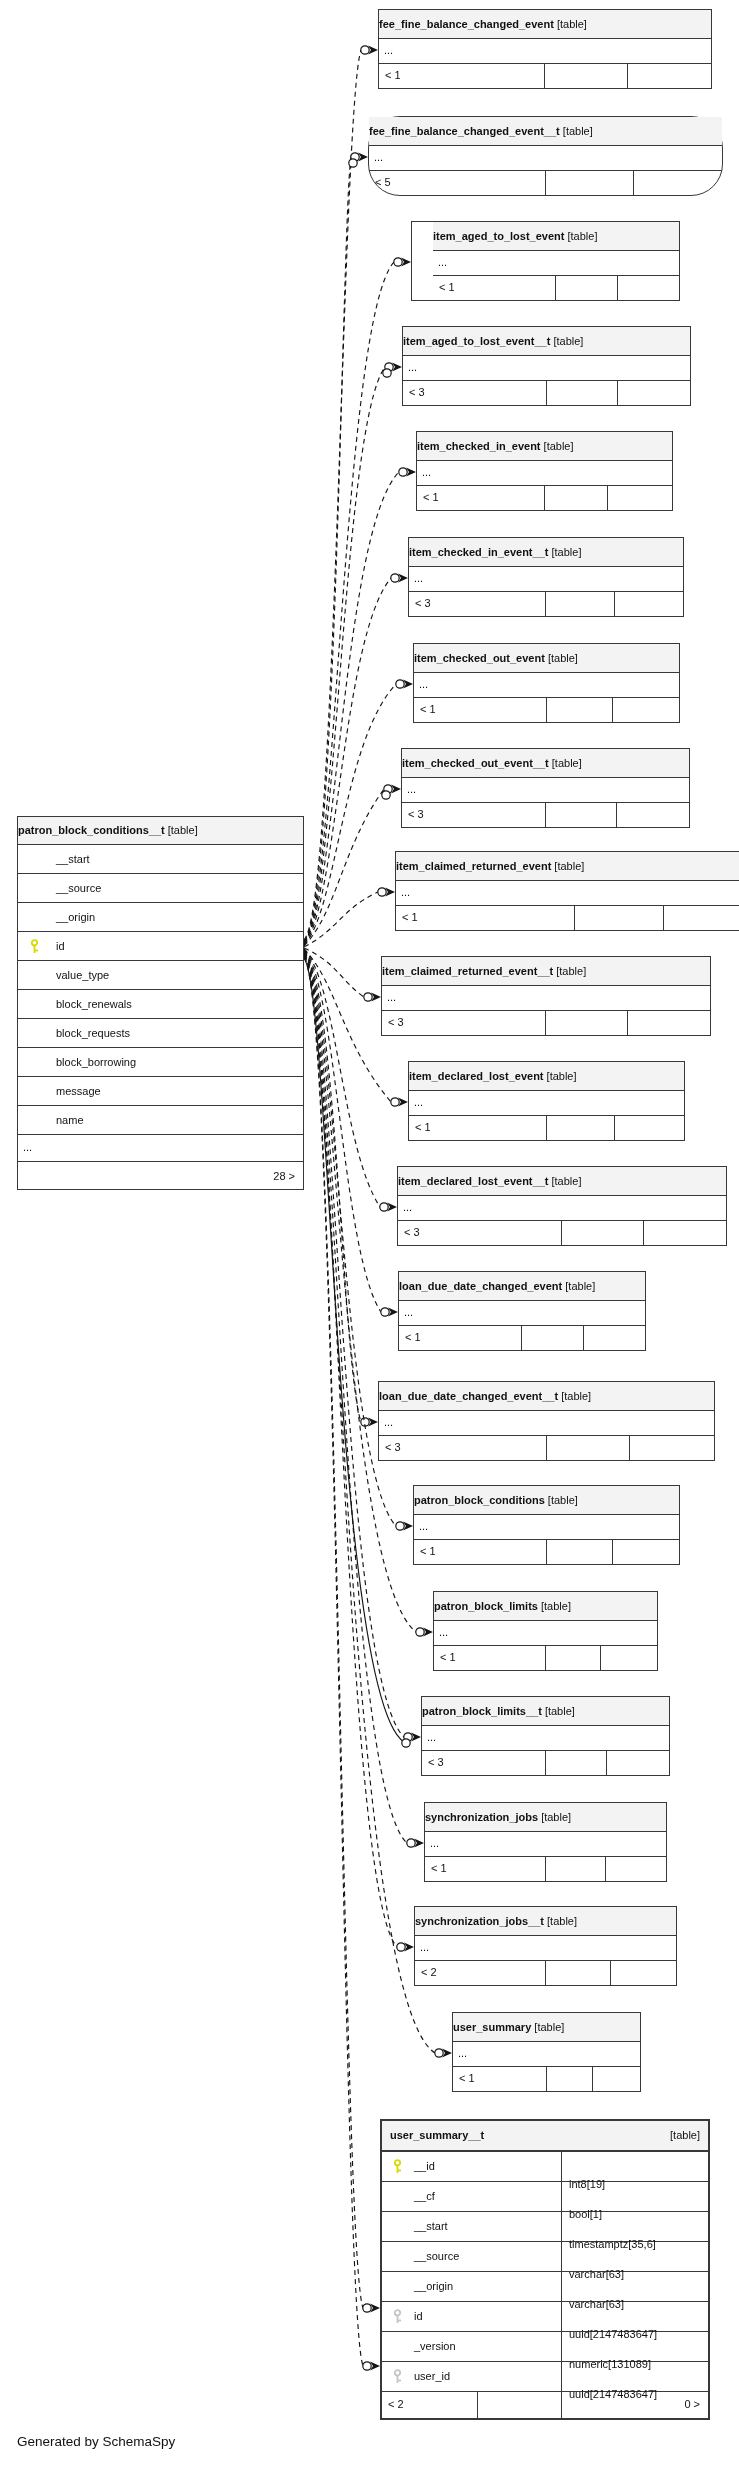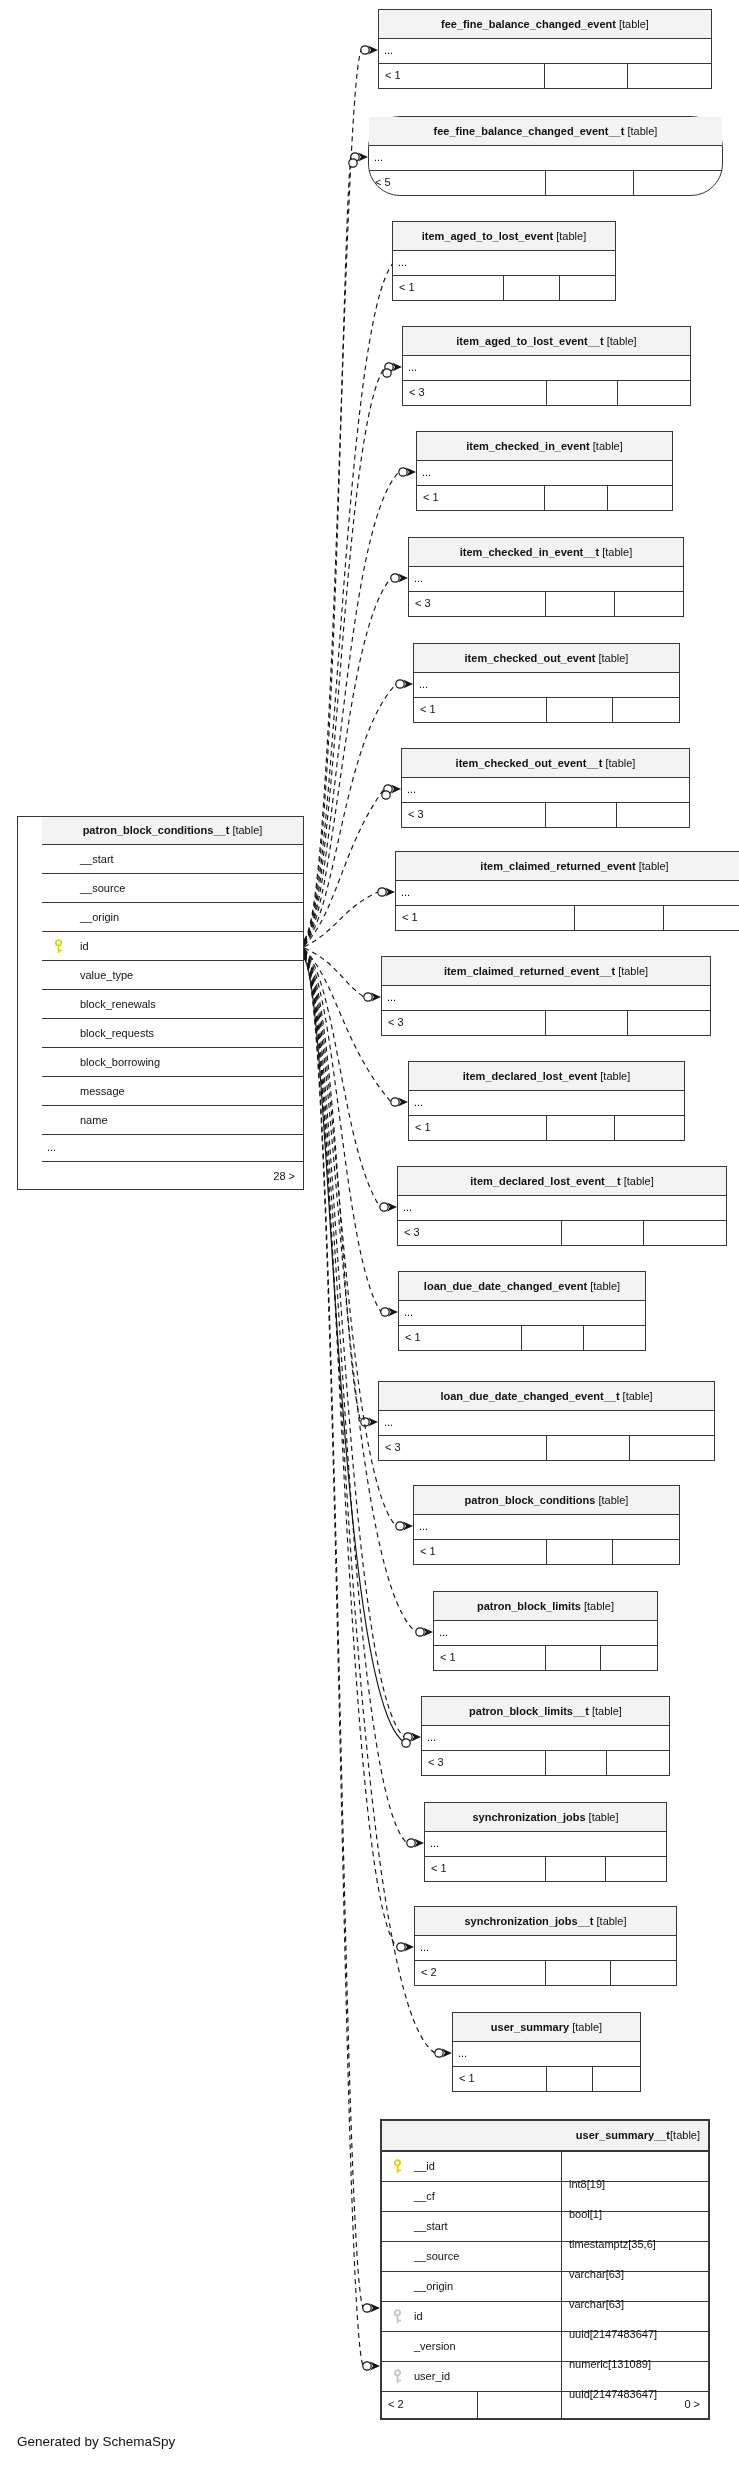--- a/index.html
+++ b/index.html
@@ -1,41 +1,41 @@
 <!DOCTYPE html>
 <html><head>
 <meta charset="utf-8">
 <style>
   html,body{margin:0;padding:0;background:#fff;}
   #canvas{position:relative;width:739px;height:2465px;background:#fff;
           font-family:"Liberation Sans",sans-serif;color:#111;overflow:hidden;}
   svg#edges{position:absolute;left:0;top:0;z-index:1;}
   .tbl{position:absolute;z-index:2;background:#fff;border:1.6px solid #383838;box-sizing:border-box;font-size:11px;}
   .tbl .hd{background:#f3f3f3;border-bottom:1.6px solid #383838;height:28px;line-height:28px;
-           text-align:center;white-space:nowrap;overflow:hidden;}
+           white-space:nowrap;overflow:hidden;}
   .tbl .hd b{font-weight:bold;}
   .tbl .hd .suffix{font-weight:normal;}
   .tbl .dots{height:24px;line-height:22px;border-bottom:1px solid #383838;padding-left:5px;}
   .tbl .cnt{height:24px;display:flex;}
   .tbl .cnt .c1{flex:0 0 50%;border-right:1px solid #383838;line-height:23px;padding-left:6px;box-sizing:border-box;}
   .tbl .cnt .c2{flex:0 0 25%;border-right:1px solid #383838;box-sizing:border-box;}
   .tbl .cnt .c3{flex:1;}
   
-  #main-tbl{border-width:1.8px;padding-left:24px;}
+  #main-tbl{border-width:1.8px;}
   #main-tbl .hd{height:27px;line-height:27px;border-bottom-width:1.8px;}
   .mrow{position:relative;height:29px;line-height:29px;border-bottom:1px solid #383838;padding-left:38px;box-sizing:border-box;}
   .mrow .keyic{position:absolute;left:10px;top:7px;}
   #main-tbl .dots{height:26px;line-height:24px;}
   #main-tbl .cnt{height:27px;border-bottom:none;align-items:center;}
   #main-tbl .cnt .mc1{flex:0 0 123px;border-right:1px solid #383838;box-sizing:border-box;}
   #main-tbl .cnt .mc2{flex:0 0 72px;border-right:1px solid #383838;box-sizing:border-box;}
   #main-tbl .cnt .mc3{flex:1;text-align:right;padding-right:8px;line-height:26px;}
   
   #detail-tbl{border-width:2.5px;}
-  #detail-tbl .hd{display:flex;justify-content:flex-end;padding:0 8px;height:29px;line-height:29px;border-bottom-width:2.5px;text-align:left;}
+  #detail-tbl .hd{display:flex;justify-content:space-between;padding:0 8px;height:29px;line-height:29px;border-bottom-width:2.5px;text-align:left;}
   .drow{display:flex;height:29px;line-height:29px;border-bottom:1px solid #383838;}
   .drow .dn{flex:0 0 180px;border-right:1px solid #383838;position:relative;padding-left:32px;box-sizing:border-box;}
   .drow .dt{flex:1;padding-left:7px;margin-top:18px;}
   .drow .keyic{position:absolute;left:9px;top:7px;}
   #detail-tbl .cnt{height:26px;}
   #detail-tbl .cnt .f1{flex:0 0 96px;border-right:1px solid #383838;line-height:25px;padding-left:6px;box-sizing:border-box;}
   #detail-tbl .cnt .f2{flex:0 0 84px;border-right:1px solid #383838;box-sizing:border-box;}
   #detail-tbl .cnt .f3{flex:1;text-align:right;padding-right:8px;line-height:25px;}
   #gen-note{position:absolute;left:17px;top:2434px;font-size:13.5px;z-index:2;}
 </style>
@@ -128,21 +128,21 @@
     </div>
     <div class="tbl" style="left: 368px; top: 116px; width: 355px; border-radius: 32px;">
       <div class="hd"><b>fee_fine_balance_changed_event__t</b><span class="suffix"> [table]</span></div>
       <div class="dots">...</div>
       <div class="cnt">
         <div class="c1">&lt; 5</div>
         <div class="c2"></div>
         <div class="c3"></div>
       </div>
     </div>
-    <div class="tbl" style="left: 392px; top: 221px; width: 224px;">
+    <div class="tbl" style="left: 411px; top: 221px; width: 269px; padding-left: 21px;">
       <div class="hd"><b>item_aged_to_lost_event</b><span class="suffix"> [table]</span></div>
       <div class="dots">...</div>
       <div class="cnt">
         <div class="c1">&lt; 1</div>
         <div class="c2"></div>
         <div class="c3"></div>
       </div>
     </div>
     <div class="tbl" style="left: 402px; top: 326px; width: 289px;">
       <div class="hd"><b>item_aged_to_lost_event__t</b><span class="suffix"> [table]</span></div>

